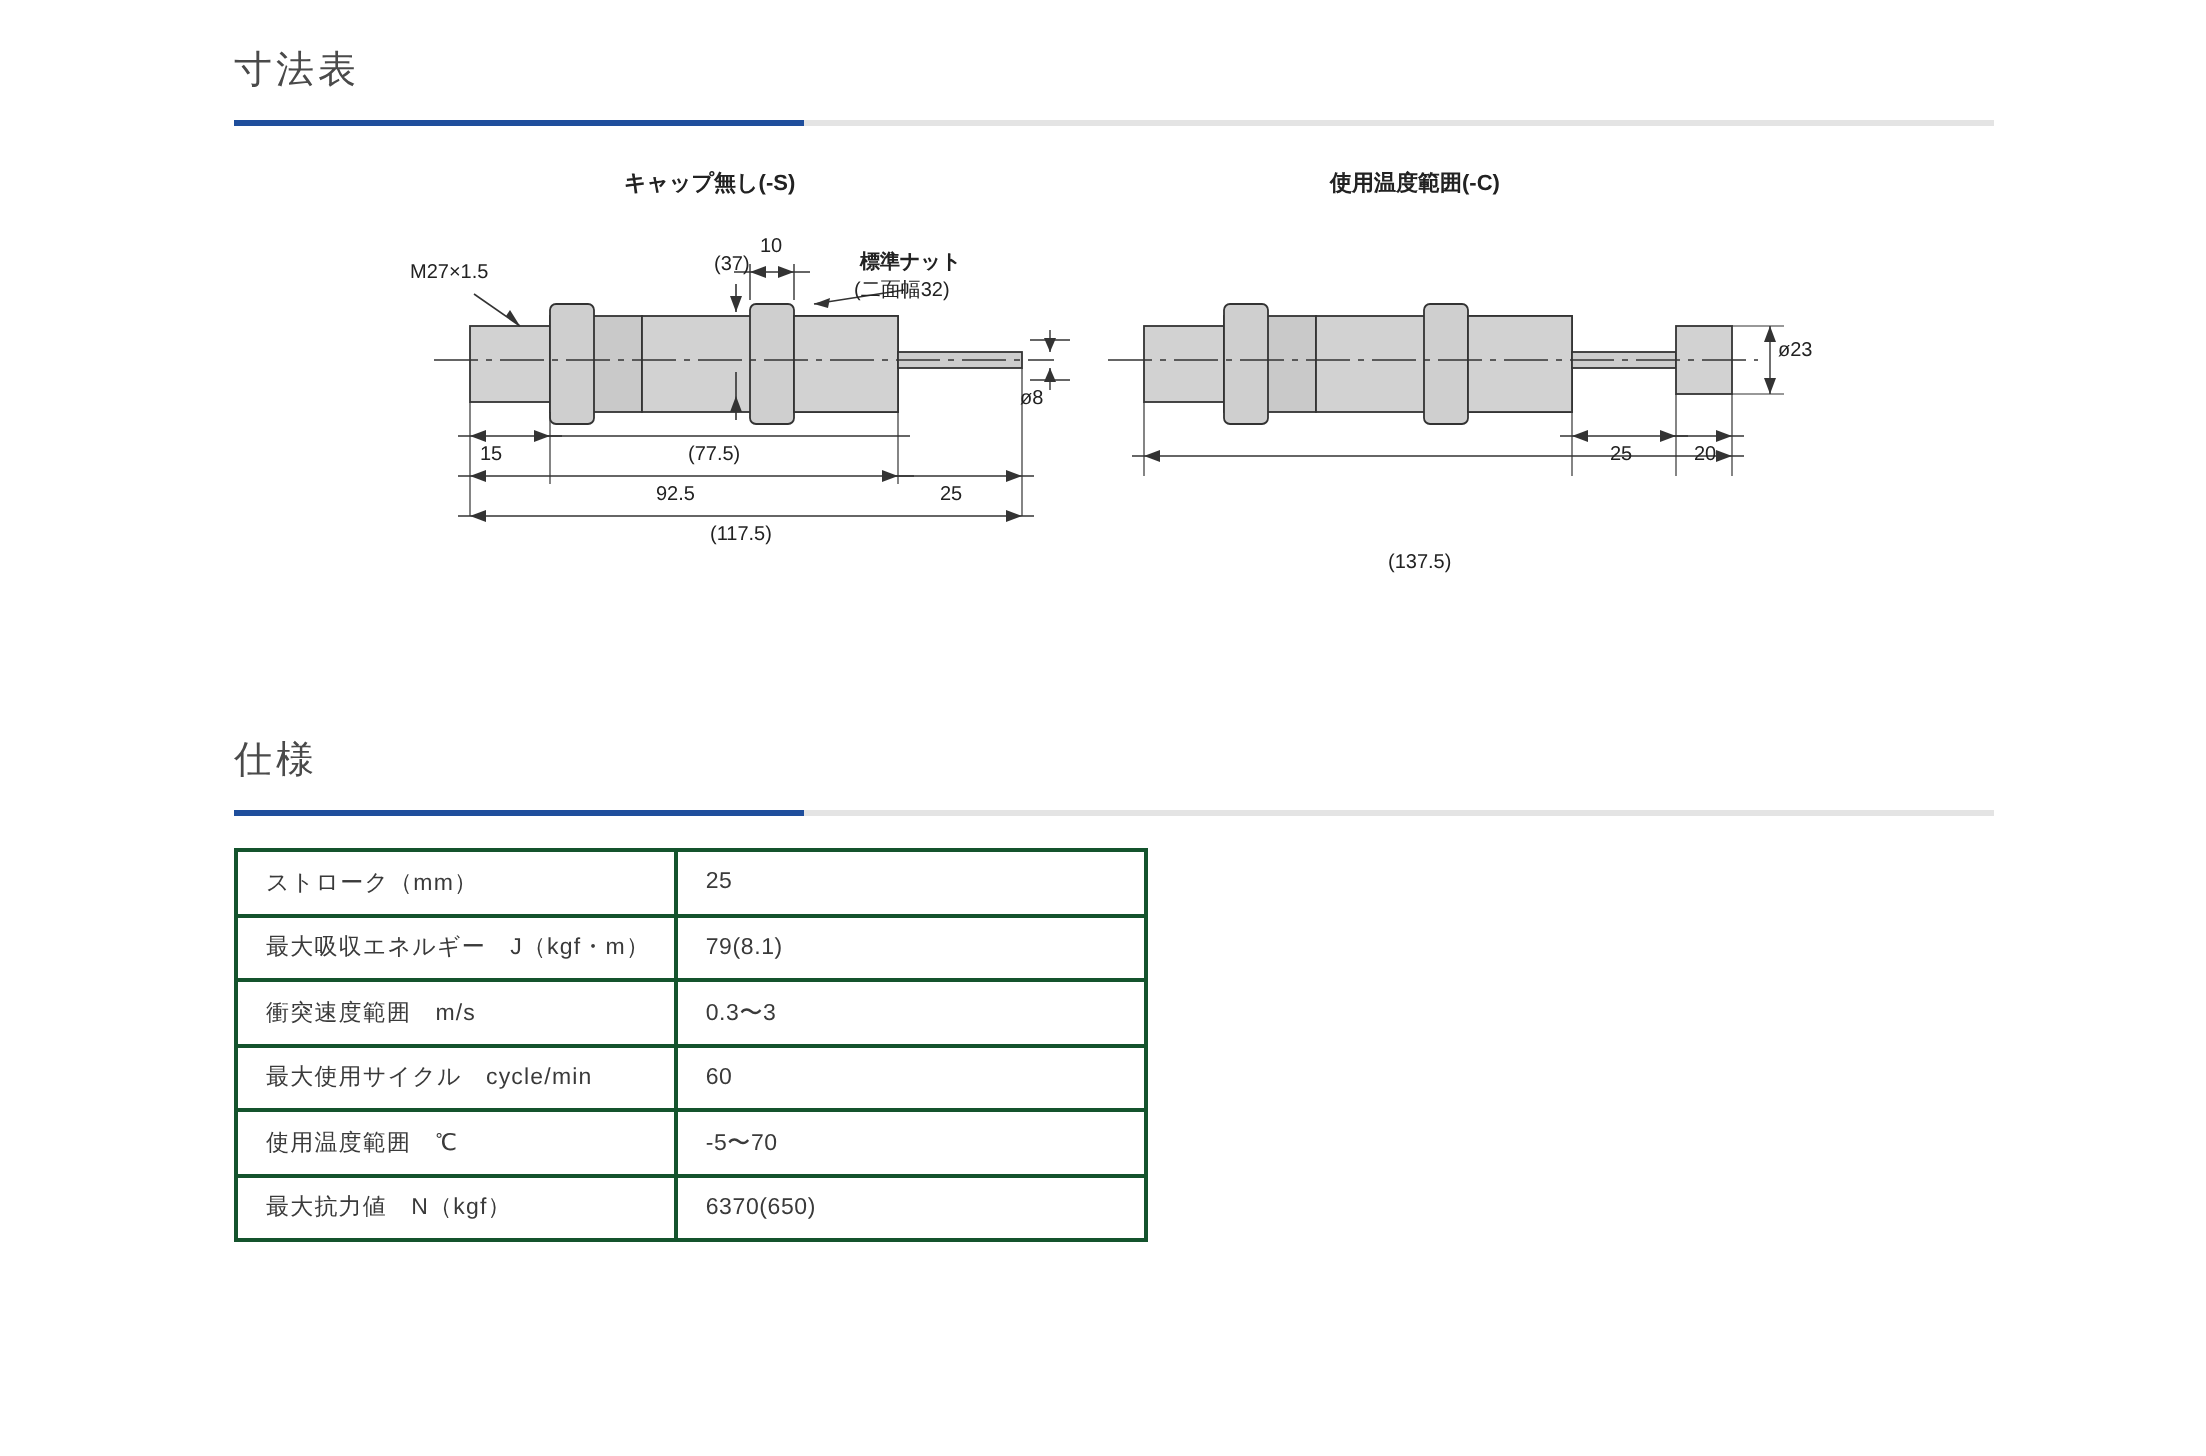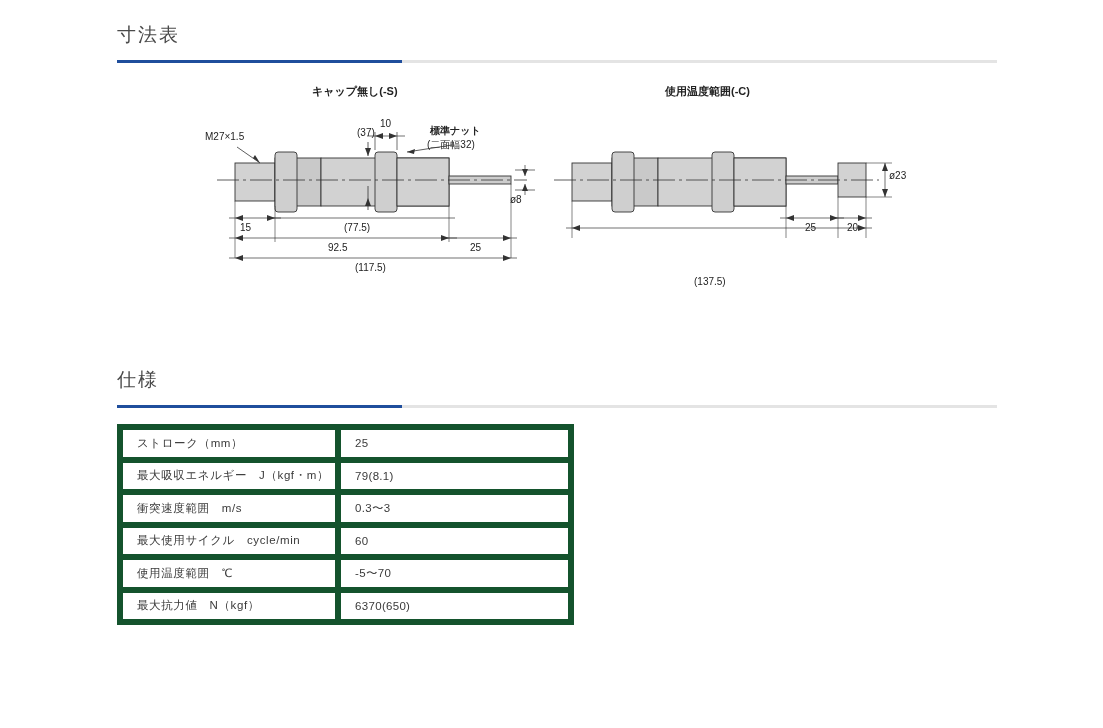--- a/index.html
+++ b/index.html
@@ -84,21 +84,21 @@
     position: absolute;
     left: 117px;
     top: 424px;
     width: 457px;
     border-collapse: collapse;
     font-size: 11.5px;
     color: #3a3a3a;
   }
   #spec-table tr { height: 32.5px; }
   #spec-table td {
-    border: 6px solid #14532d;
+    border: 2px solid #14532d;
     padding: 0 0 0 14px;
     vertical-align: middle;
     letter-spacing: 0.6px;
   }
   #spec-table td.label {
     width: 212px;
     background: #ffffff;
   }
   #spec-table td.value {
     width: 228px;

